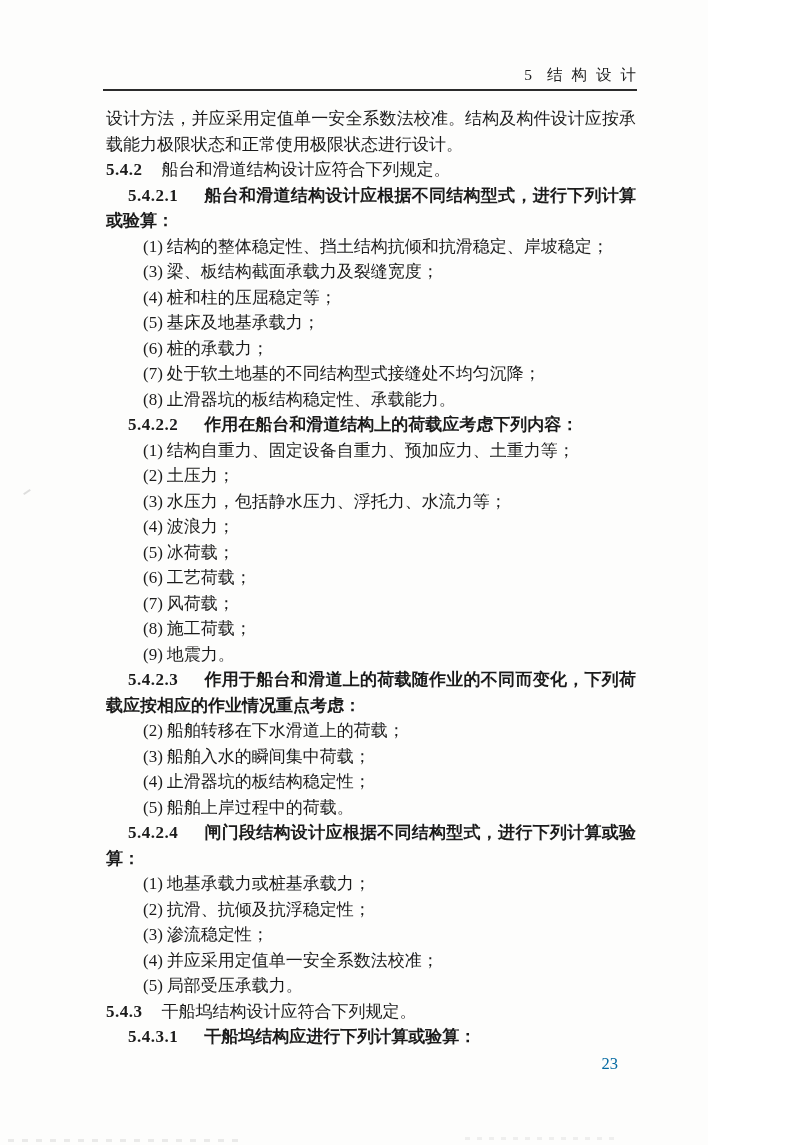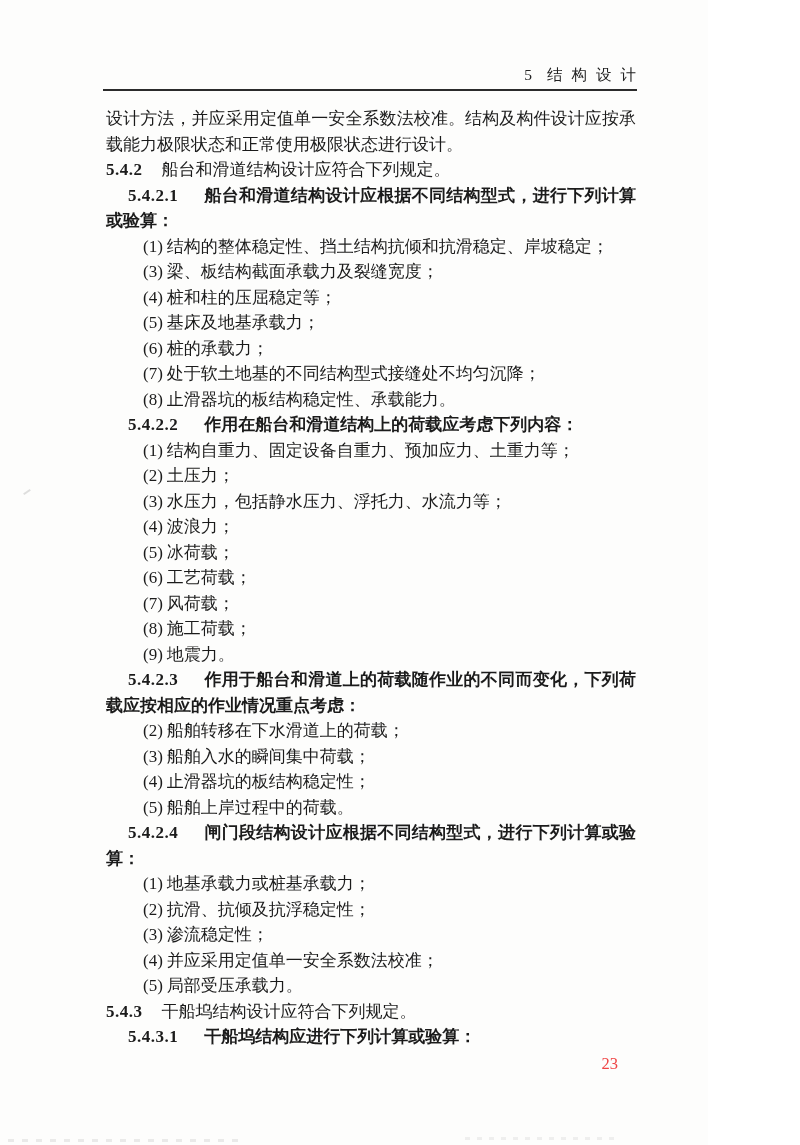--- a/index.html
+++ b/index.html
@@ -63,21 +63,21 @@
   .item { padding-left: 37px; text-indent: 0; }
   .item .num { font-weight: 400; margin-right: 4px; letter-spacing: 0; }
   .item .txt { font-weight: 400; }
   
   .page-number {
     margin-top: 2px;
     padding-right: 90px;
     text-align: right;
     font-size: 16.5px;
     line-height: 24px;
-    color: #ef4444;
+    color: #0369a1;
   }
   
   .artifact { position: absolute; pointer-events: none; }
   .artifact-a {
     left: 23px; top: 491px; width: 8px; height: 2px;
     background: #b9b9b9; opacity: .45; transform: rotate(-35deg);
   }
   .artifact-b {
     left: 8px; bottom: 3px; width: 230px; height: 3px;
     background: repeating-linear-gradient(90deg, #c6c6c6 0 6px, transparent 6px 14px);

